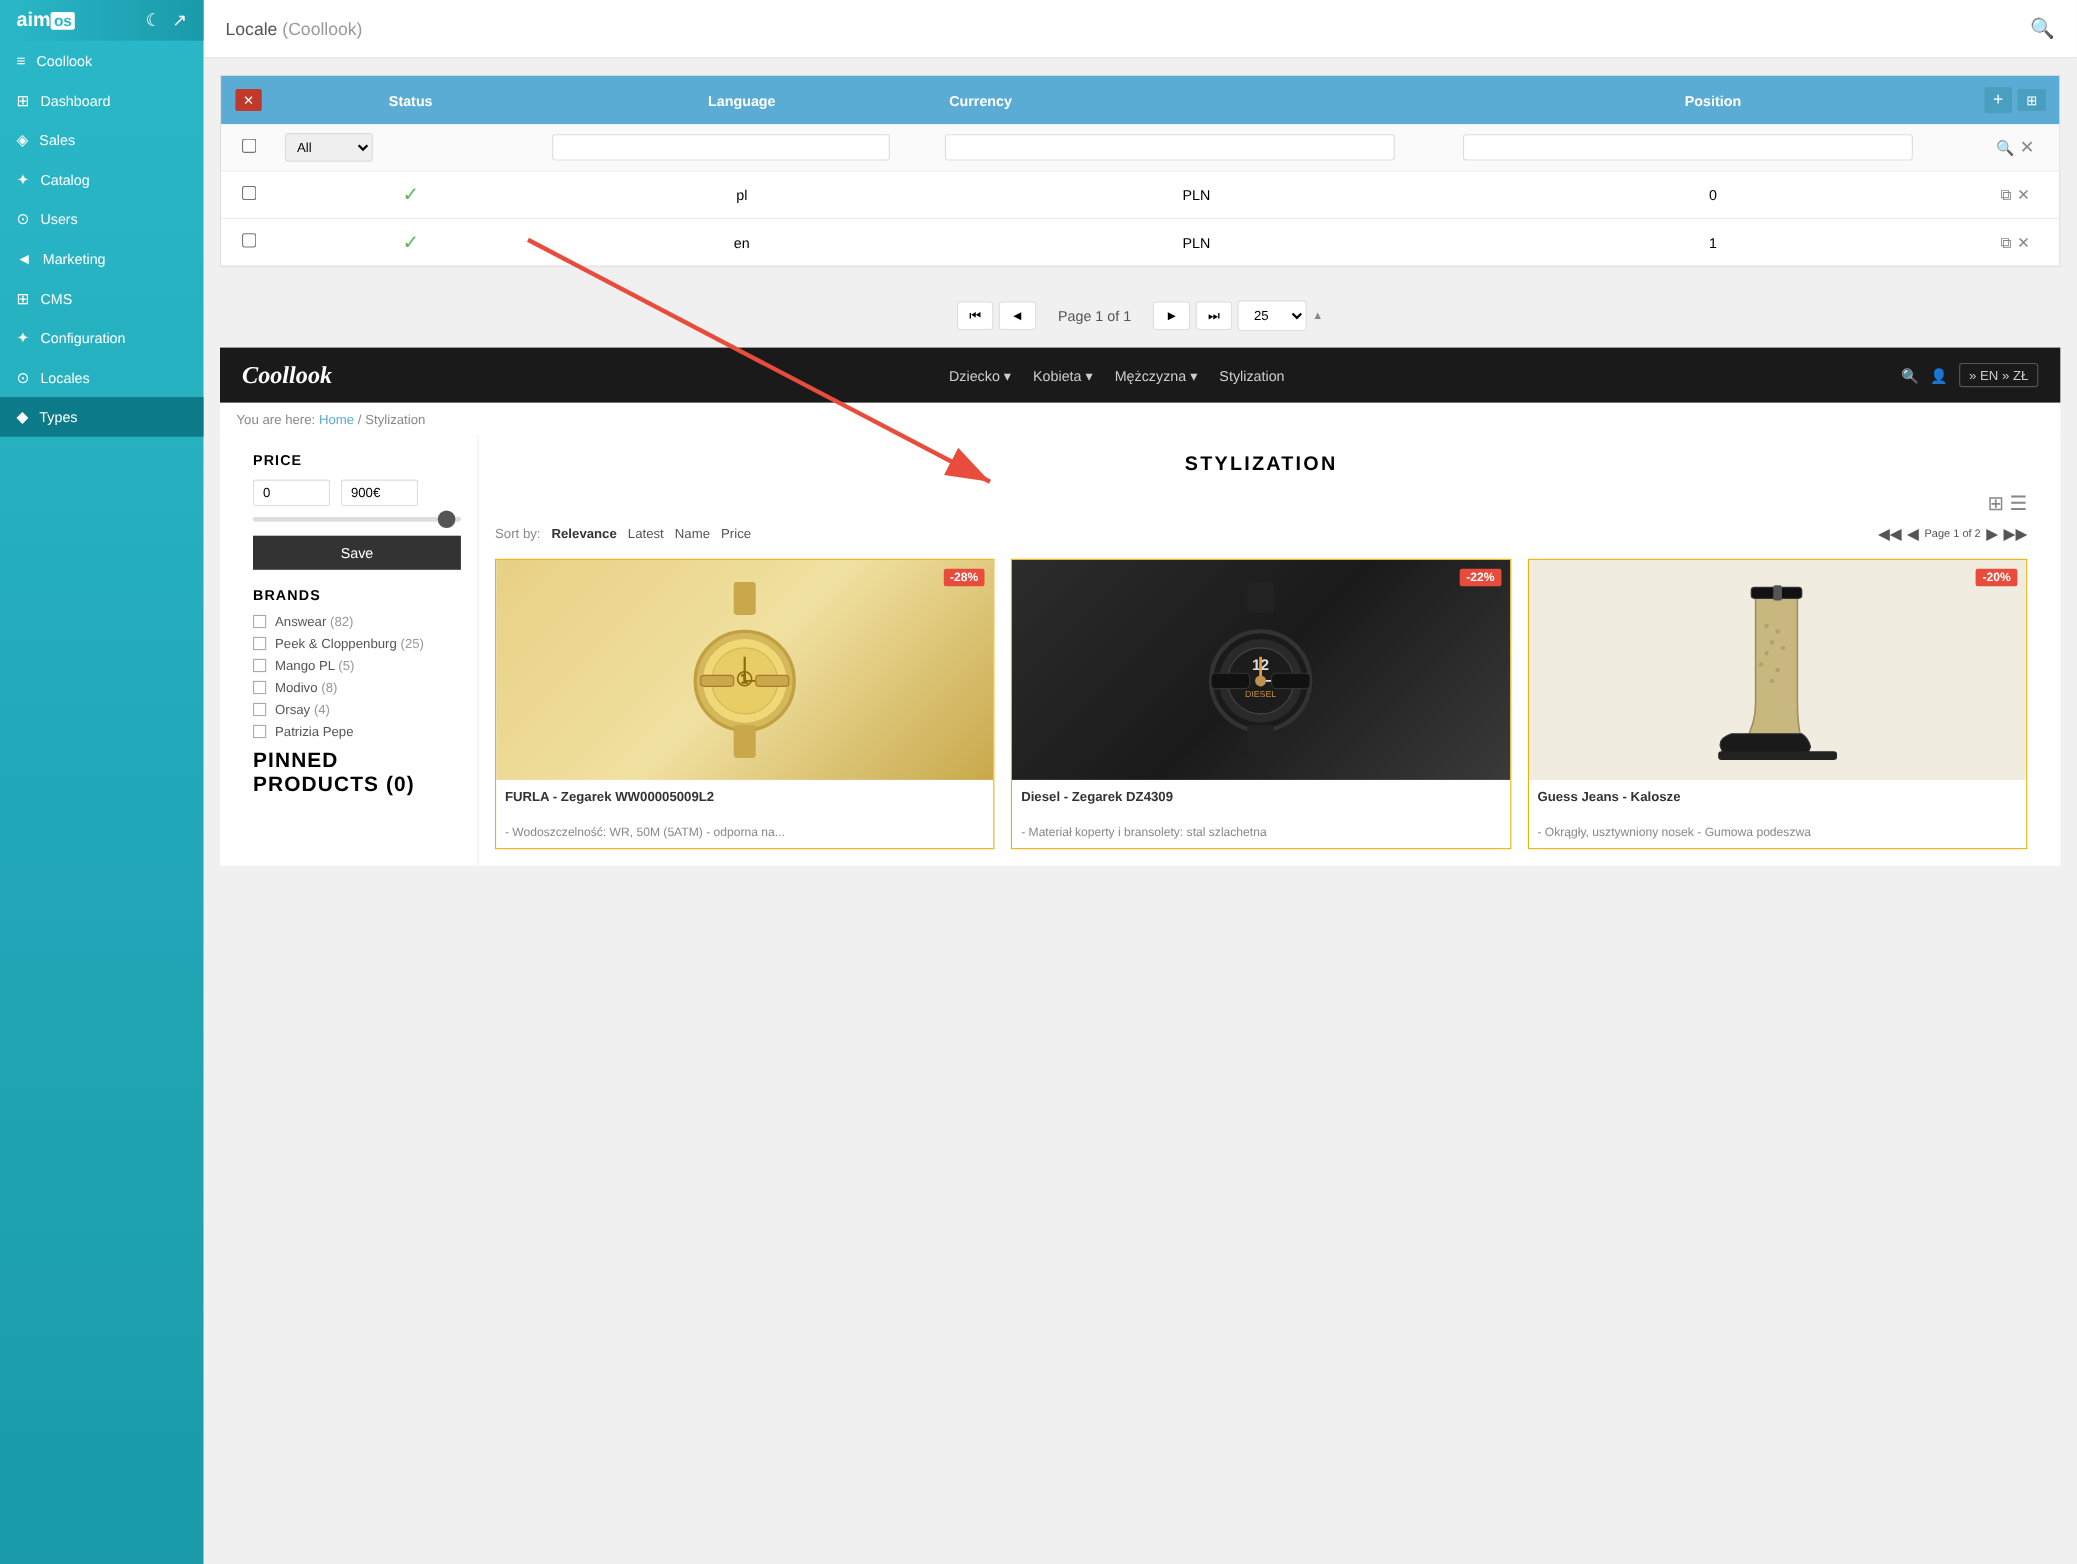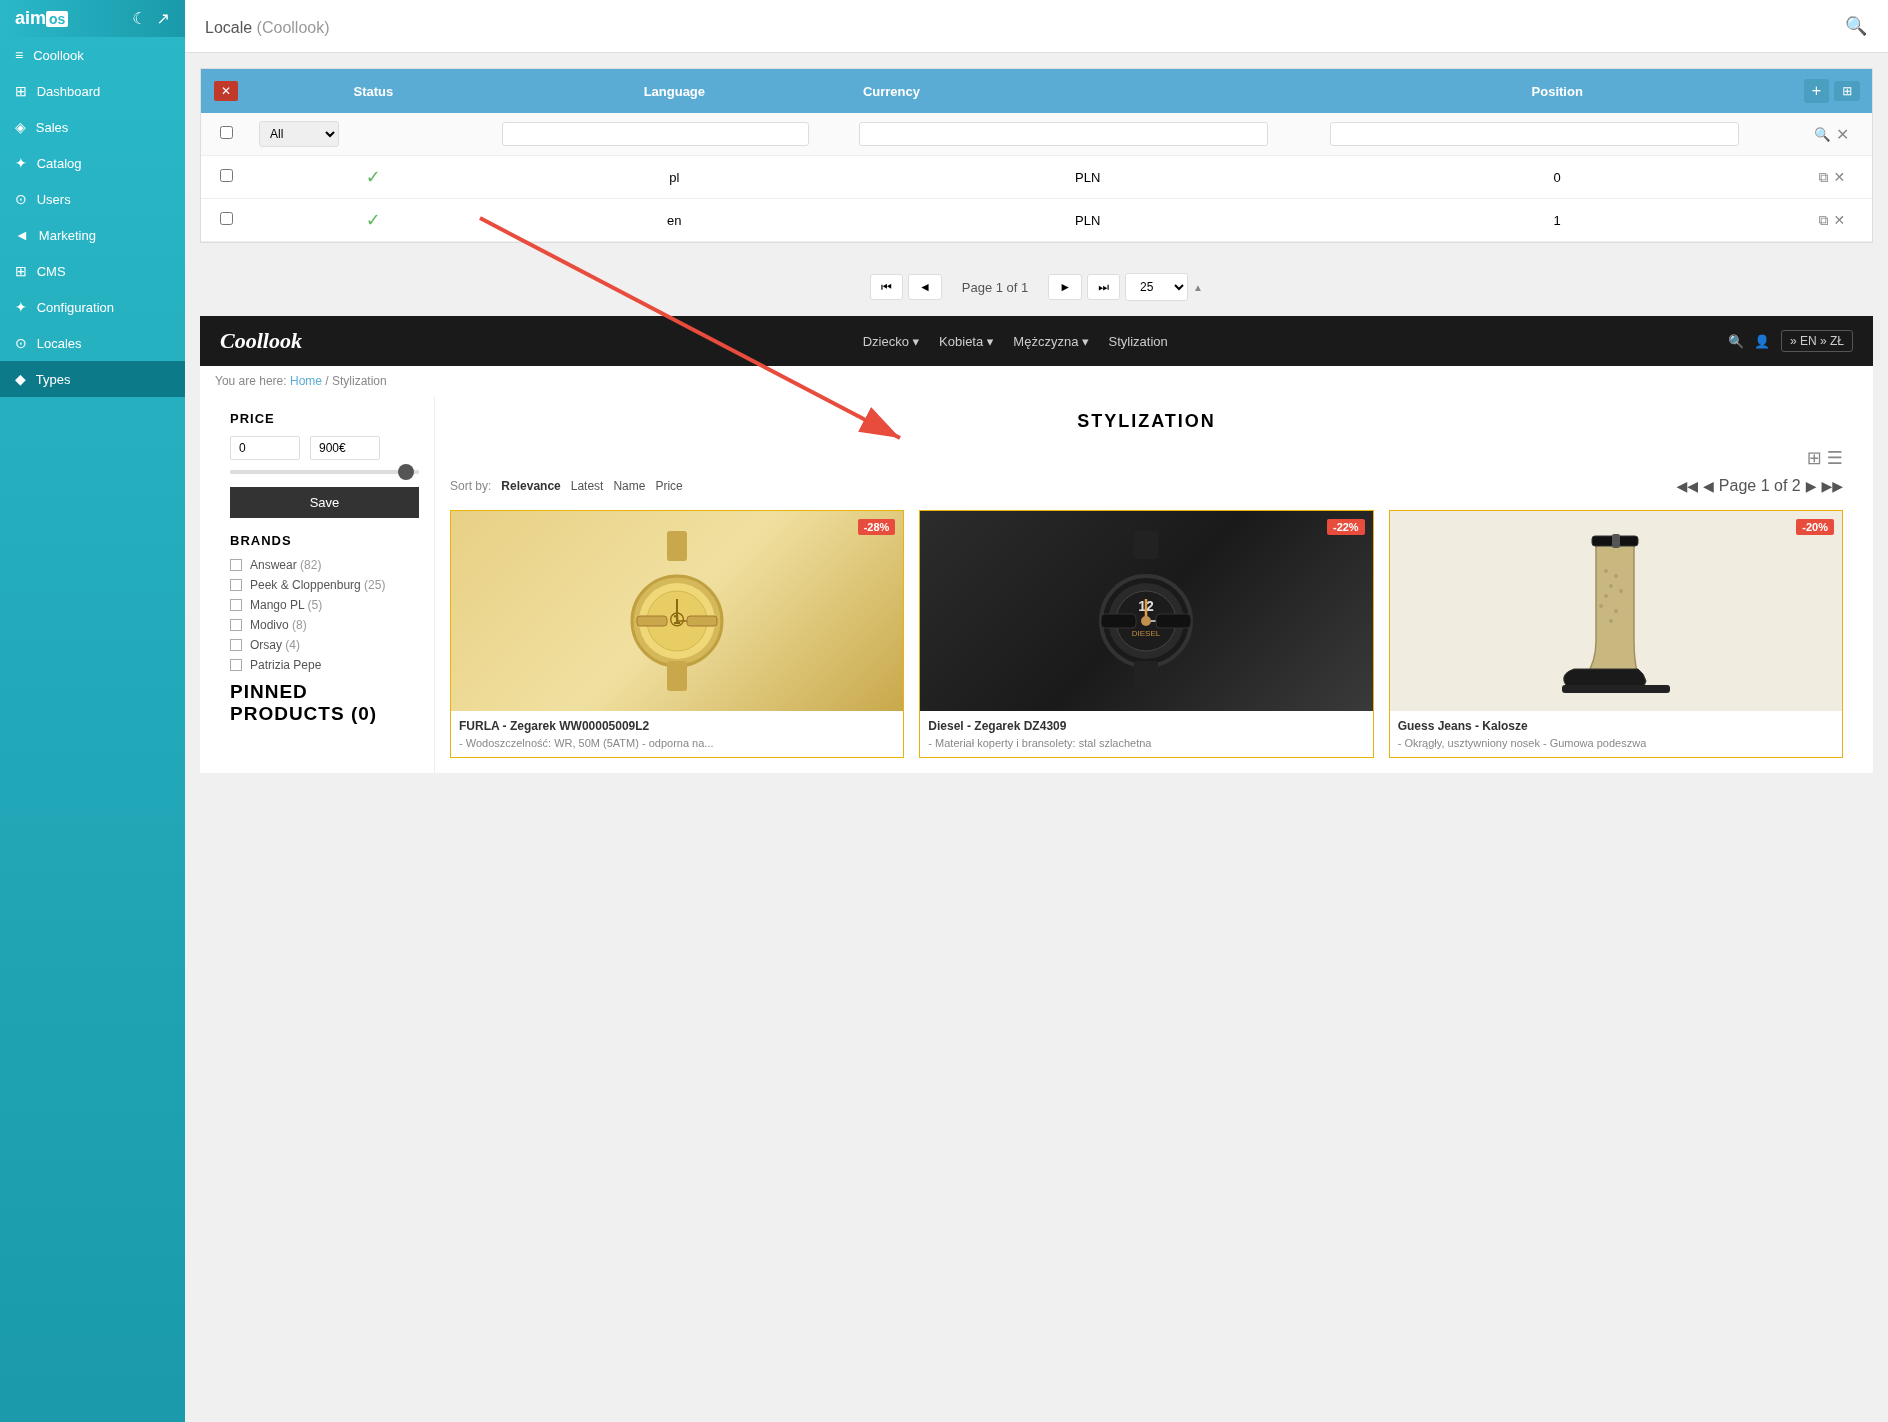--- a/index.html
+++ b/index.html
@@ -245,21 +245,21 @@
     .sort-label { color: #888; }
     .sort-option { color: #555; cursor: pointer; }
     .sort-option.active { font-weight: bold; color: #333; }
     .products-pagination {
       display: flex;
       align-items: center;
       gap: 5px;
       font-size: 12px;
     }
     .pg-btn { border: none; background: none; cursor: pointer; color: #555; font-size: 14px; }
-    .pg-info { color: #555; font-size: 16px; }
+    .pg-info { color: #555; font-size: 10px; }
 
     .products-grid {
       display: grid;
       grid-template-columns: repeat(3, 1fr);
       gap: 15px;
     }
     .product-card { position: relative; border: 1px solid #eab308; overflow: hidden; }
     .product-badge {
       position: absolute;
       top: 8px;
@@ -274,21 +274,21 @@
     }
     .product-image-placeholder {
       height: 200px;
       background: #f5f5f5;
       display: flex;
       align-items: center;
       justify-content: center;
       overflow: hidden;
     }
     .product-info { padding: 8px; }
-    .product-name { font-size: 12px; font-weight: bold; color: #333; margin-bottom: 4px; }
+    .product-name { font-size: 12px; font-weight: bold; color: #333; margin-bottom: 20px; }
     .product-desc { font-size: 11px; color: #888; }
 
     .top-header-bar {
       background: linear-gradient(90deg, #2ab8c8, #1a9aaa);
       display: flex;
       align-items: center;
       justify-content: space-between;
       padding: 8px 15px;
       color: white;
     }

